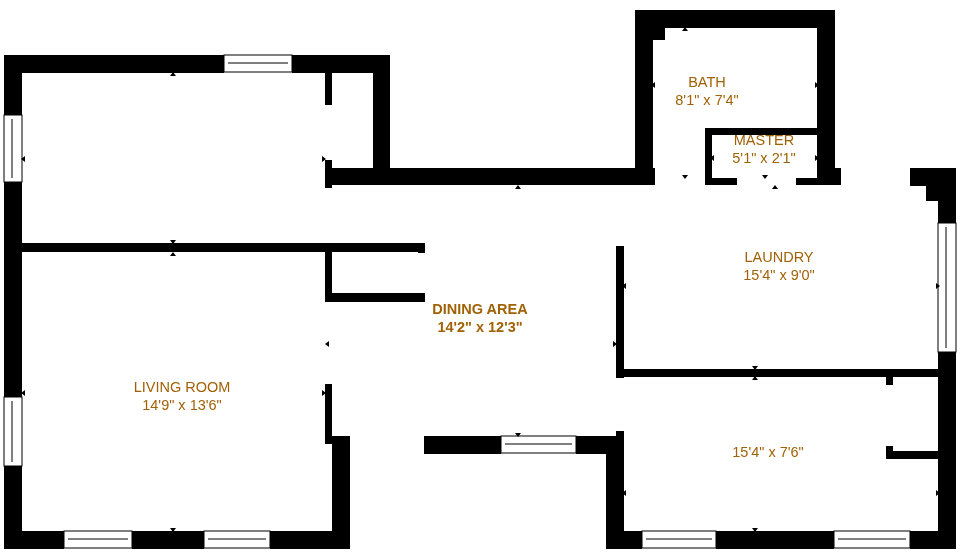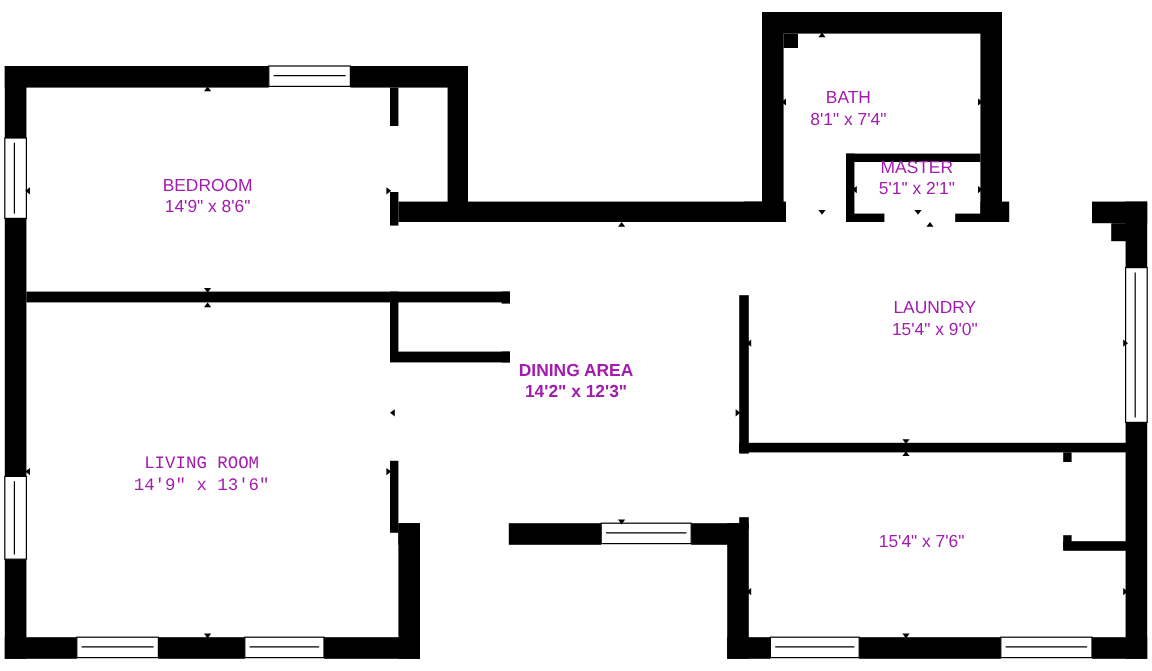--- a/index.html
+++ b/index.html
@@ -3,21 +3,21 @@
 <meta charset="utf-8">
 <style>
   html, body { margin: 0; padding: 0; background: #ffffff; }
   #plan { position: relative; width: 960px; height: 559px; overflow: hidden; background: #ffffff; }
   svg { position: absolute; left: 0; top: 0; }
   .wall { fill: #000000; }
   .win { fill: #ffffff; stroke: #000000; stroke-width: 1; }
   .winline { stroke: #000000; stroke-width: 1; }
   .tick { fill: #000000; }
   .label {
-    position: absolute; text-align: center; color: #a21caf;
+    position: absolute; text-align: center; color: #a16207;
     font-family: "Liberation Sans", sans-serif; font-size: 14.5px; line-height: 18px;
     transform: translateX(-50%); white-space: nowrap;
   }
 </style>
 </head>
 <body>
 
 <div id="plan">
   <svg width="960" height="559" viewBox="0 0 960 559">
 
@@ -136,40 +136,36 @@
       <polygon class="tick" points="626,283 626,289 622,286"></polygon>
       <polygon class="tick" points="936,283 936,289 940,286"></polygon>
       <polygon class="tick" points="752,366 758,366 755,370"></polygon>
       <polygon class="tick" points="752,380 758,380 755,376"></polygon>
       <polygon class="tick" points="752,528 758,528 755,532"></polygon>
       <polygon class="tick" points="626,490 626,496 622,493"></polygon>
       <polygon class="tick" points="936,490 936,496 940,493"></polygon>
     </g>
   </svg>
 
-  <div class="label" style="left:173px; top:146px;">
-    <div>BEDROOM</div>
-    <div>14'9" x 8'6"</div>
-  </div>
   <div class="label" style="left:707px; top:73px;">
     <div>BATH</div>
     <div>8'1" x 7'4"</div>
   </div>
   <div class="label" style="left:764px; top:131px;">
     <div>MASTER</div>
     <div>5'1" x 2'1"</div>
   </div>
   <div class="label" style="left:779px; top:248px;">
     <div>LAUNDRY</div>
     <div>15'4" x 9'0"</div>
   </div>
   <div class="label" style="left:480px; top:300px;font-weight:bold;">
     <div>DINING AREA</div>
     <div>14'2" x 12'3"</div>
   </div>
-  <div class="label" style="left:168px; top:378px;font-family:Liberation Mono, monospace;">
+  <div class="label" style="left:182px; top:378px;">
     <div>LIVING ROOM</div>
     <div>14'9" x 13'6"</div>
   </div>
   <div class="label" style="left:768px; top:443px;">
     <div>15'4" x 7'6"</div>
   </div>
 </div>
 
 </body></html>

